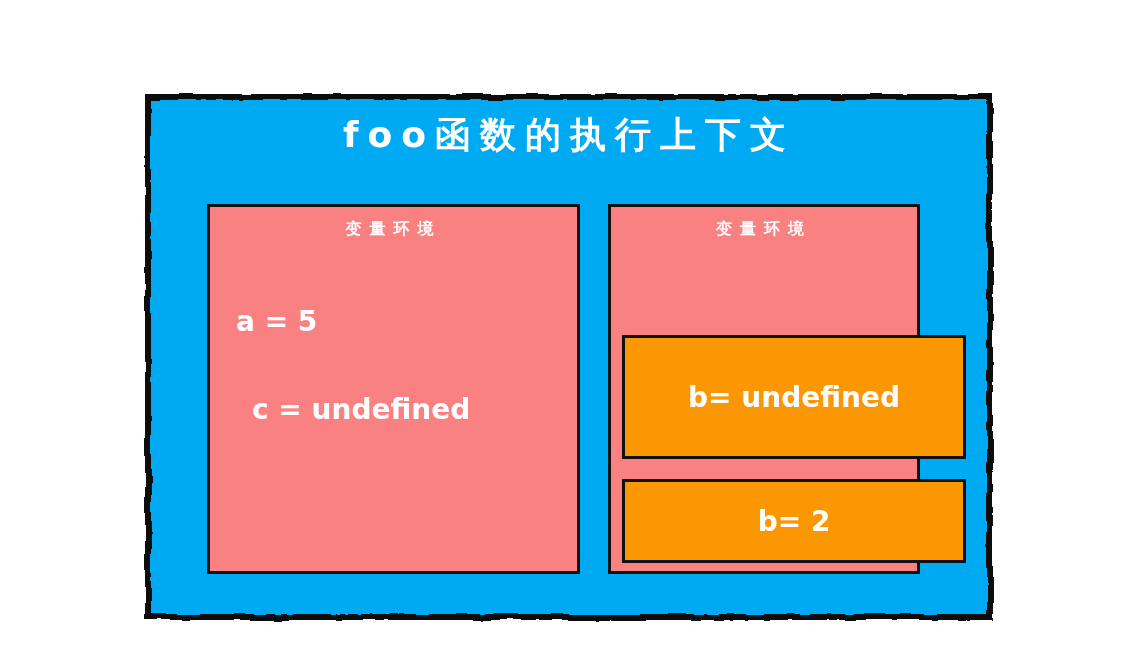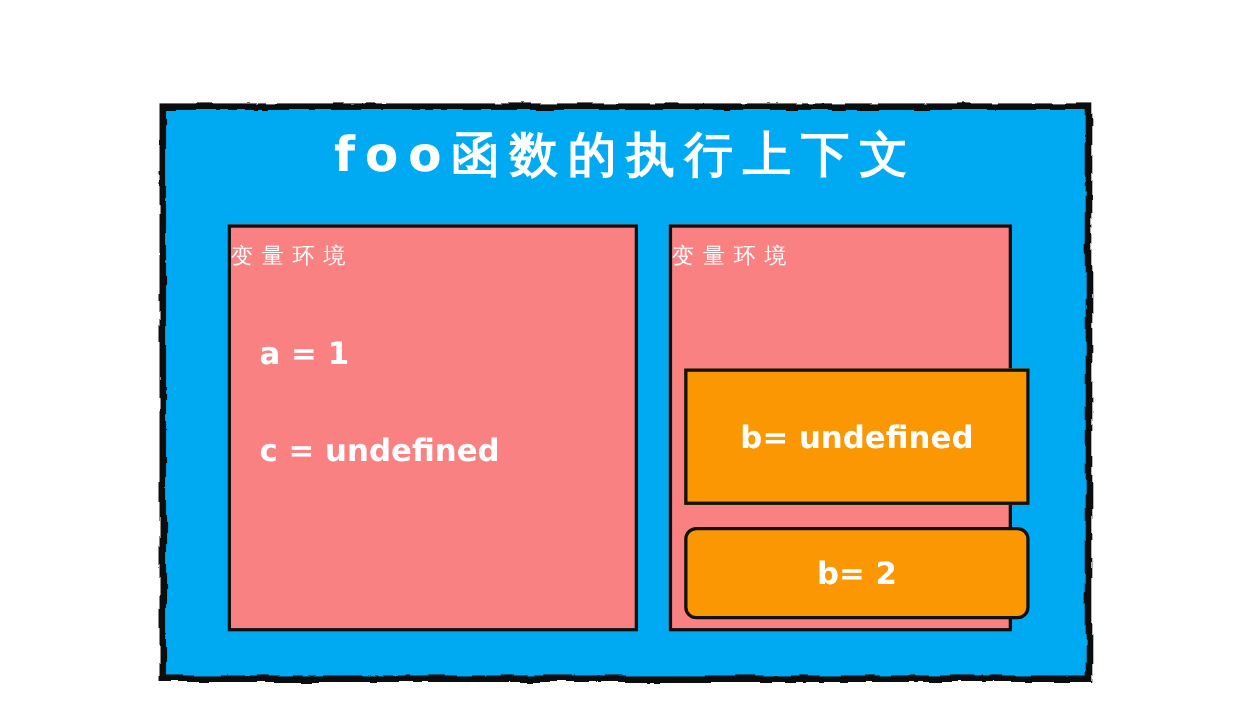--- a/index.html
+++ b/index.html
@@ -35,21 +35,21 @@
     pointer-events: none;
     filter: url(#roughen);
   }
   .diagram-title {
     position: absolute;
     left: 0;
     top: 14px;
     width: 100%;
     text-align: center;
     color: var(--text, #ffffff);
-    font-size: 44px;
+    font-size: 36px;
     font-weight: bold;
     letter-spacing: 9px;
     white-space: nowrap;
   }
   .env-box {
     position: absolute;
     top: 107px;
     height: 370px;
     background: var(--env_fill, #fa8181);
     border: 3px solid var(--border, #111111);
@@ -62,59 +62,59 @@
   }
   .lexical-env {
     left: 460px;
     width: 312px;
   }
   .env-label {
     position: absolute;
     left: 0;
     top: 12px;
     width: 100%;
-    font-size: 20px;
-    font-weight: normal;
+    text-align: center;
+    font-size: 16px;
+    font-weight: bold;
     letter-spacing: 8px;
     white-space: nowrap;
   }
   .entry {
     position: absolute;
     left: 26px;
     font-size: 28px;
     font-weight: bold;
     white-space: nowrap;
   }
   .entry-a { top: 98px; }
-  .entry-c { top: 186px; }
+  .entry-c { top: 186px; margin-left: 16px; }
   .inner-block {
     position: absolute;
     left: 11px;
-    width: 314px;
+    width: 344px;
     background: var(--block_fill, #fb9702);
     border: 3px solid var(--border, #111111);
     box-sizing: border-box;
     display: flex;
     flex-direction: column;
     align-items: center;
     justify-content: center;
     font-size: 28px;
     font-weight: bold;
     color: var(--text, #ffffff);
     line-height: 43px;
     text-align: right;
   }
   .block-1 {
     top: 128px;
     height: 124px;
   }
   .block-2 {
     top: 272px;
     height: 84px;
-    border-radius: 11px;
   }
   .block-line { white-space: nowrap; }
 </style>
 </head>
 <body>
 
 <svg width="0" height="0" style="position:absolute" aria-hidden="true">
   <filter id="roughen" x="-5%" y="-5%" width="110%" height="110%">
     <feTurbulence type="fractalNoise" baseFrequency="0.035" numOctaves="3" seed="7" result="noise"></feTurbulence>
     <feDisplacementMap in="SourceGraphic" in2="noise" scale="5" xChannelSelector="R" yChannelSelector="G"></feDisplacementMap>
@@ -122,21 +122,21 @@
 </svg>
 
 <div class="canvas">
   <div class="context-box">
     <div class="sketch-border"></div>
 
     <div class="diagram-title">foo函数的执行上下文</div>
 
     <div class="env-box variable-env">
       <div class="env-label">变量环境</div>
-      <div class="entry entry-a">a = 1</div>
+      <div class="entry entry-a">a = 5</div>
       <div class="entry entry-c">c = undefined</div>
     </div>
 
     <div class="env-box lexical-env">
       <div class="env-label">变量环境</div>
 
       <div class="inner-block block-1">
         <div class="block-line">b= undefined</div>
       </div>
 

